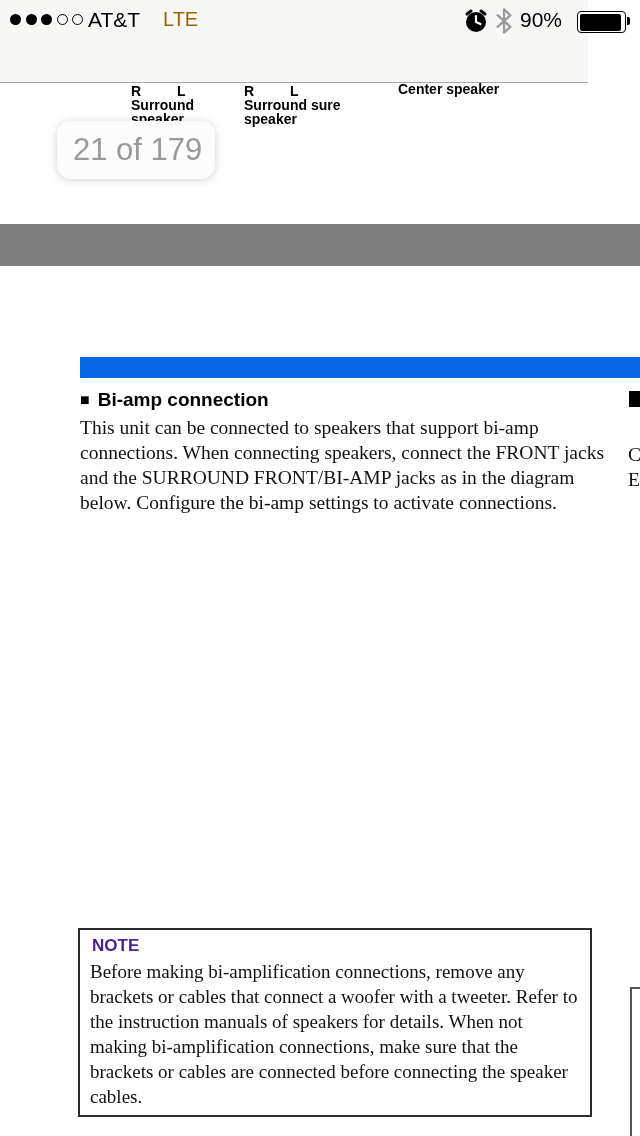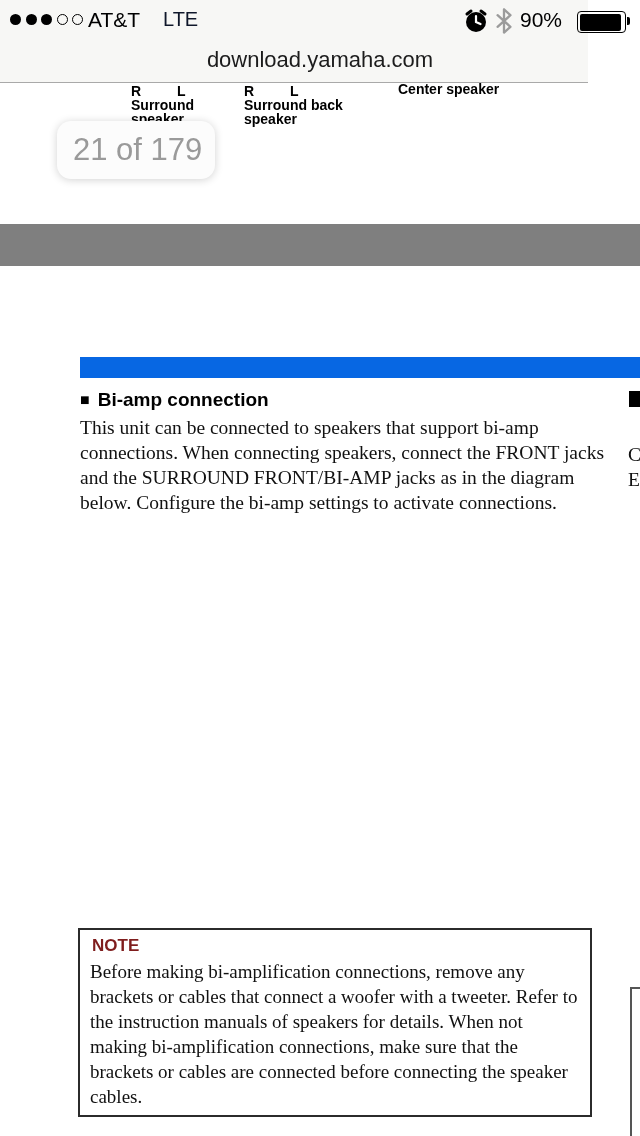--- a/index.html
+++ b/index.html
@@ -7,21 +7,21 @@
        font-family:"Liberation Sans",sans-serif;-webkit-font-smoothing:antialiased;}
   .abs{position:absolute;}
   
   #chrome{left:0;top:0;width:588px;height:82px;background:#f7f7f5;border-bottom:1px solid #a9a9a9;z-index:30;}
   #statusbar{left:0;top:0;width:640px;height:40px;}
   #signal-dots{left:10px;top:14px;display:flex;gap:4.5px;}
   .dot{width:11px;height:11px;border-radius:50%;}
   .dot.on{background:#000;}
   .dot.off{background:transparent;border:1.6px solid #000;box-sizing:border-box;}
   #carrier{left:88px;top:8px;font-size:21px;color:#000;}
-  #network{left:163px;top:8px;font-size:20px;color:#0f172a;text-align:right;}
+  #network{left:163px;top:8px;font-size:20px;color:#a16207;text-align:right;}
   #clock{left:0;top:7px;width:640px;text-align:center;font-size:21px;font-weight:700;color:#000;}
   #alarm-ic{left:463px;top:8px;}
   #bt-ic{left:495px;top:8px;}
   #batt-pct{left:520px;top:8px;font-size:21px;color:#000;}
   #battery{left:577px;top:11px;width:47px;height:20px;border:1.7px solid #000;border-radius:4px;}
   #battery .fill{position:absolute;left:1.5px;top:1.5px;bottom:1.5px;width:88%;background:#000;border-radius:2px;}
   #battery .tip{position:absolute;right:-5px;top:5px;width:3px;height:8px;background:#000;border-radius:0 2px 2px 0;}
   #urlbar{left:0;top:41px;width:640px;height:40px;text-align:center;font-size:22px;color:#1c1c1c;line-height:38px;}
   
   .toplabel{position:absolute;font-weight:700;font-size:14px;color:#000;text-align:left;line-height:14px;white-space:nowrap;}
@@ -36,21 +36,21 @@
   #bluebar{left:80px;top:357px;width:560px;height:21px;background:#0767e3;}
   
   #heading{left:80px;top:389px;font-size:19px;font-weight:700;color:#000;display:flex;align-items:center;gap:8px;}
   #heading .sq{font-size:16px;line-height:16px;}
   .serifline{position:absolute;left:80px;font-family:"Liberation Serif",serif;font-size:19.5px;color:#111;white-space:nowrap;}
   
   #frag-sq{left:629px;top:391px;width:16px;height:16px;background:#000;}
   .fragletter{position:absolute;left:628px;font-family:"Liberation Serif",serif;font-size:19.5px;color:#111;}
   
   #notebox{left:78px;top:928px;width:514px;height:189px;border:2px solid #2b2b2b;box-sizing:border-box;background:#fff;}
-  #note-title{left:92px;top:936px;font-size:17px;font-weight:700;color:#7f1d1d;}
+  #note-title{left:92px;top:936px;font-size:17px;font-weight:700;color:#4c1d95;}
   .noteline{position:absolute;left:90px;font-family:"Liberation Serif",serif;font-size:19px;color:#111;white-space:nowrap;}
   
   #nextbox{left:630px;top:987px;width:12px;height:149px;border-top:2px solid #555;border-left:2px solid #555;box-sizing:border-box;}
 </style>
 </head>
 <body>
 
 <div class="abs" id="chrome">
   <div class="abs" id="statusbar">
     <div class="abs" id="signal-dots">
@@ -73,31 +73,30 @@
       <svg width="18" height="26" viewBox="0 0 14 20">
         <path d="M7 1 L7 19 M7 1 L12 5.5 L2 14.5 M7 19 L12 14.5 L2 5.5" stroke="#9b9b9b" stroke-width="1.8" fill="none" stroke-linejoin="round" stroke-linecap="round"></path>
       </svg>
     </div>
     <div class="abs" id="batt-pct">90%</div>
     <div class="abs" id="battery">
       <div class="fill"></div>
       <div class="tip"></div>
     </div>
   </div>
-  <div class="abs" id="urlbar">download.yamaha.com</div>
 </div>
 
 <div class="toplabel" style="left:131px;top:84px;width:115px;">
   <div class="rl"><span>R</span><span>L</span></div>
   <div>Surround</div>
   <div>speaker</div>
 </div>
 <div class="toplabel" style="left:244px;top:84px;width:115px;">
   <div class="rl"><span>R</span><span>L</span></div>
-  <div>Surround back</div>
+  <div>Surround sure</div>
   <div>speaker</div>
 </div>
 <div class="toplabel" style="left:398px;top:82px;width:120px;">
   <div>Center speaker</div>
 </div>
 
 <div class="abs" id="pill">21 of 179</div>
 
 <div class="abs" id="grayband"></div>
 <div class="abs" id="bluebar"></div>

